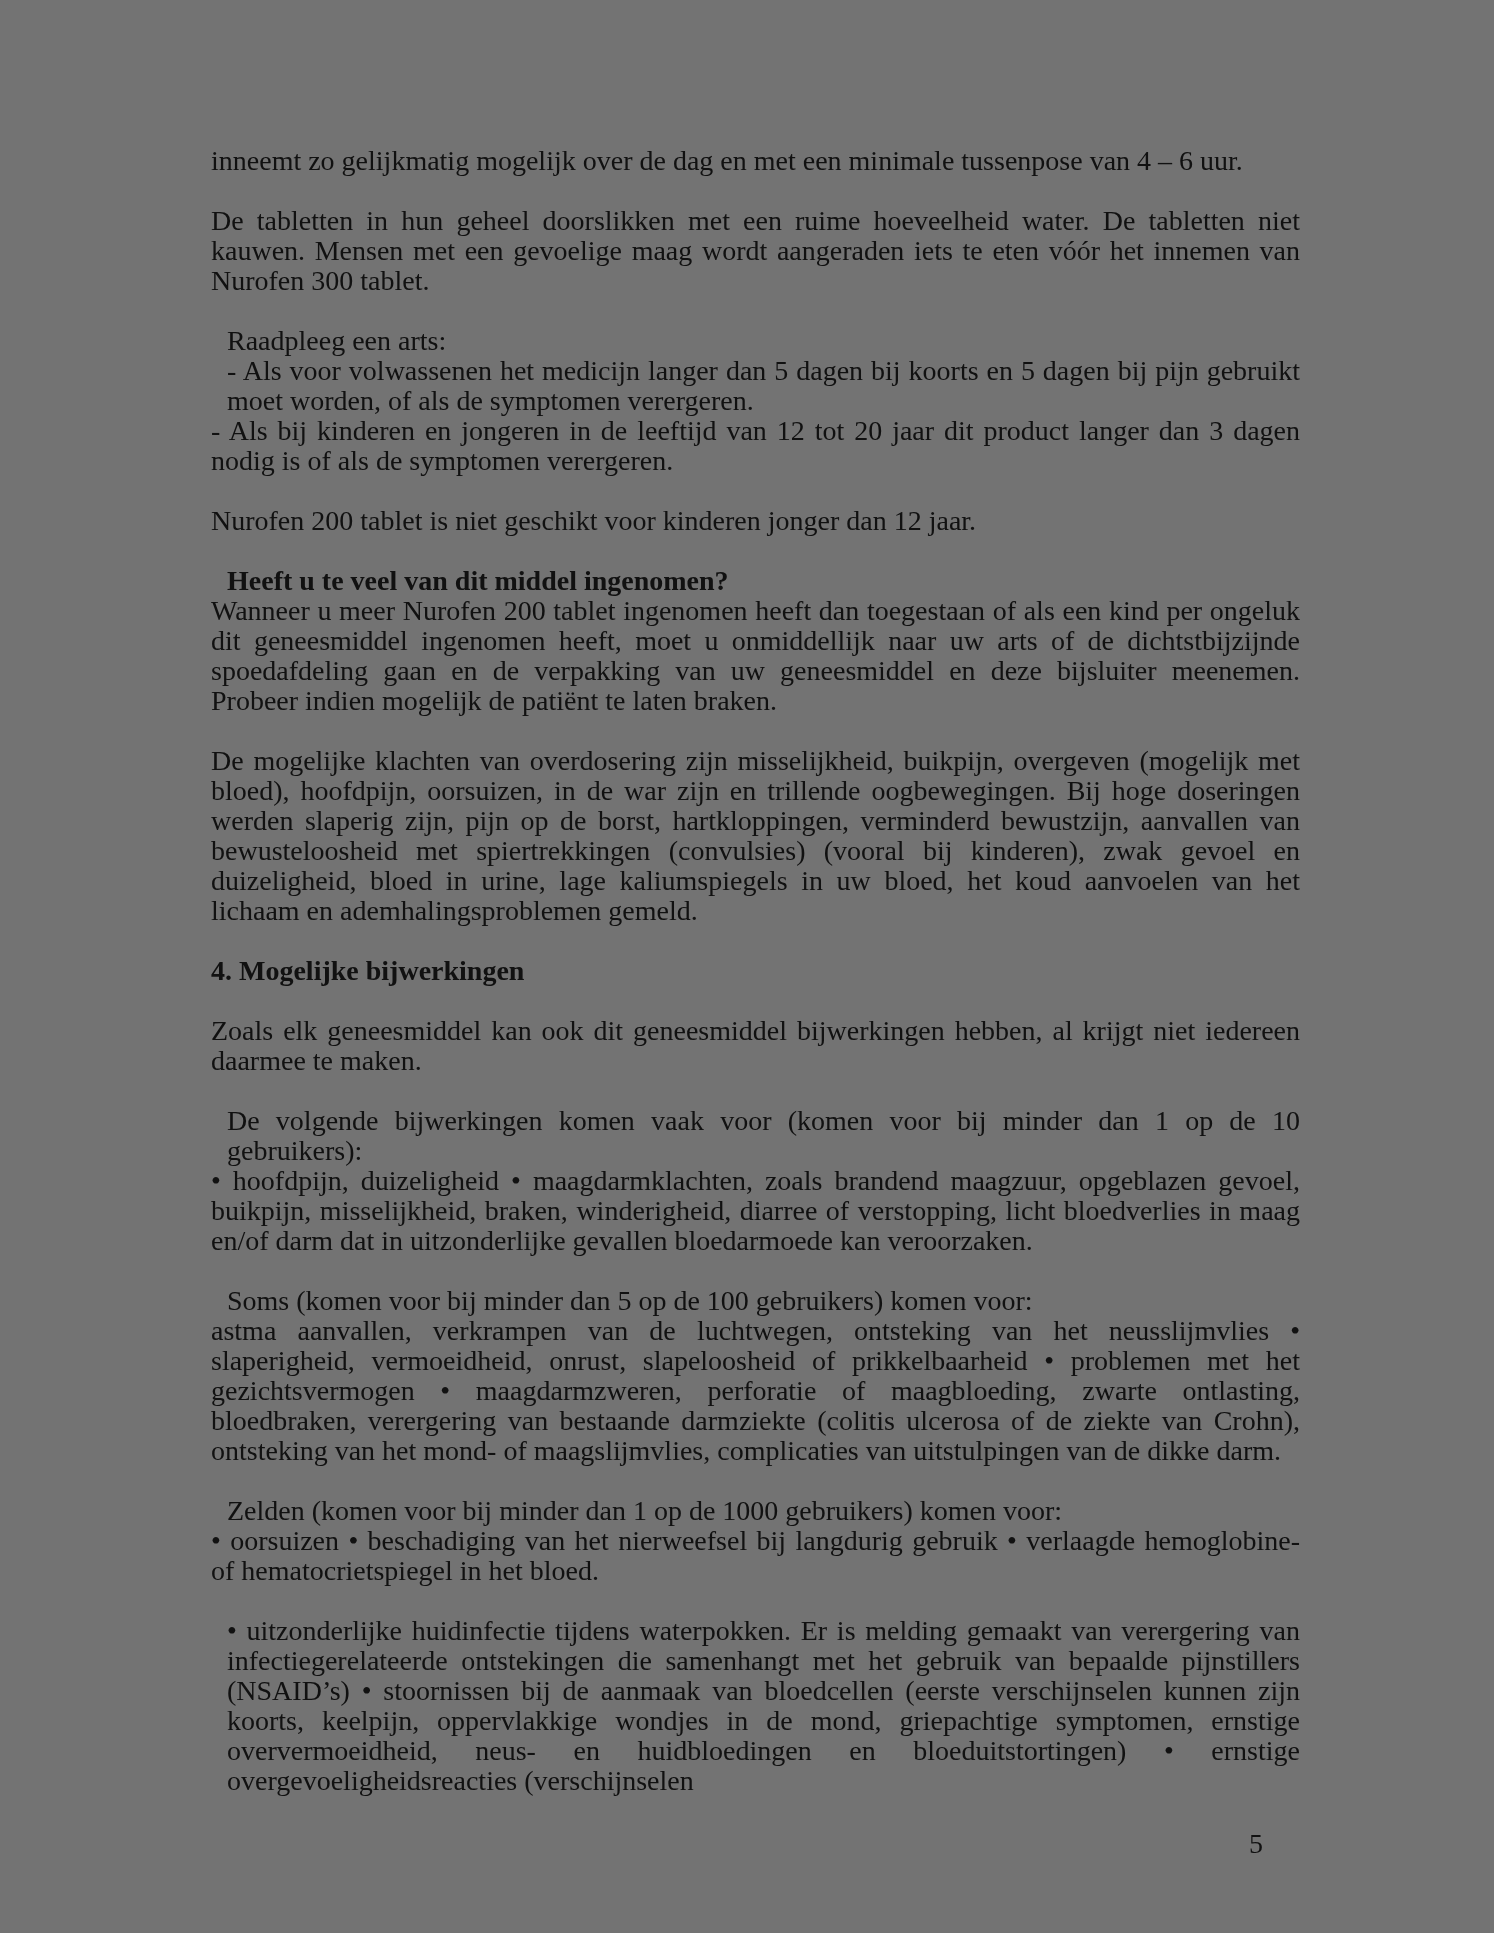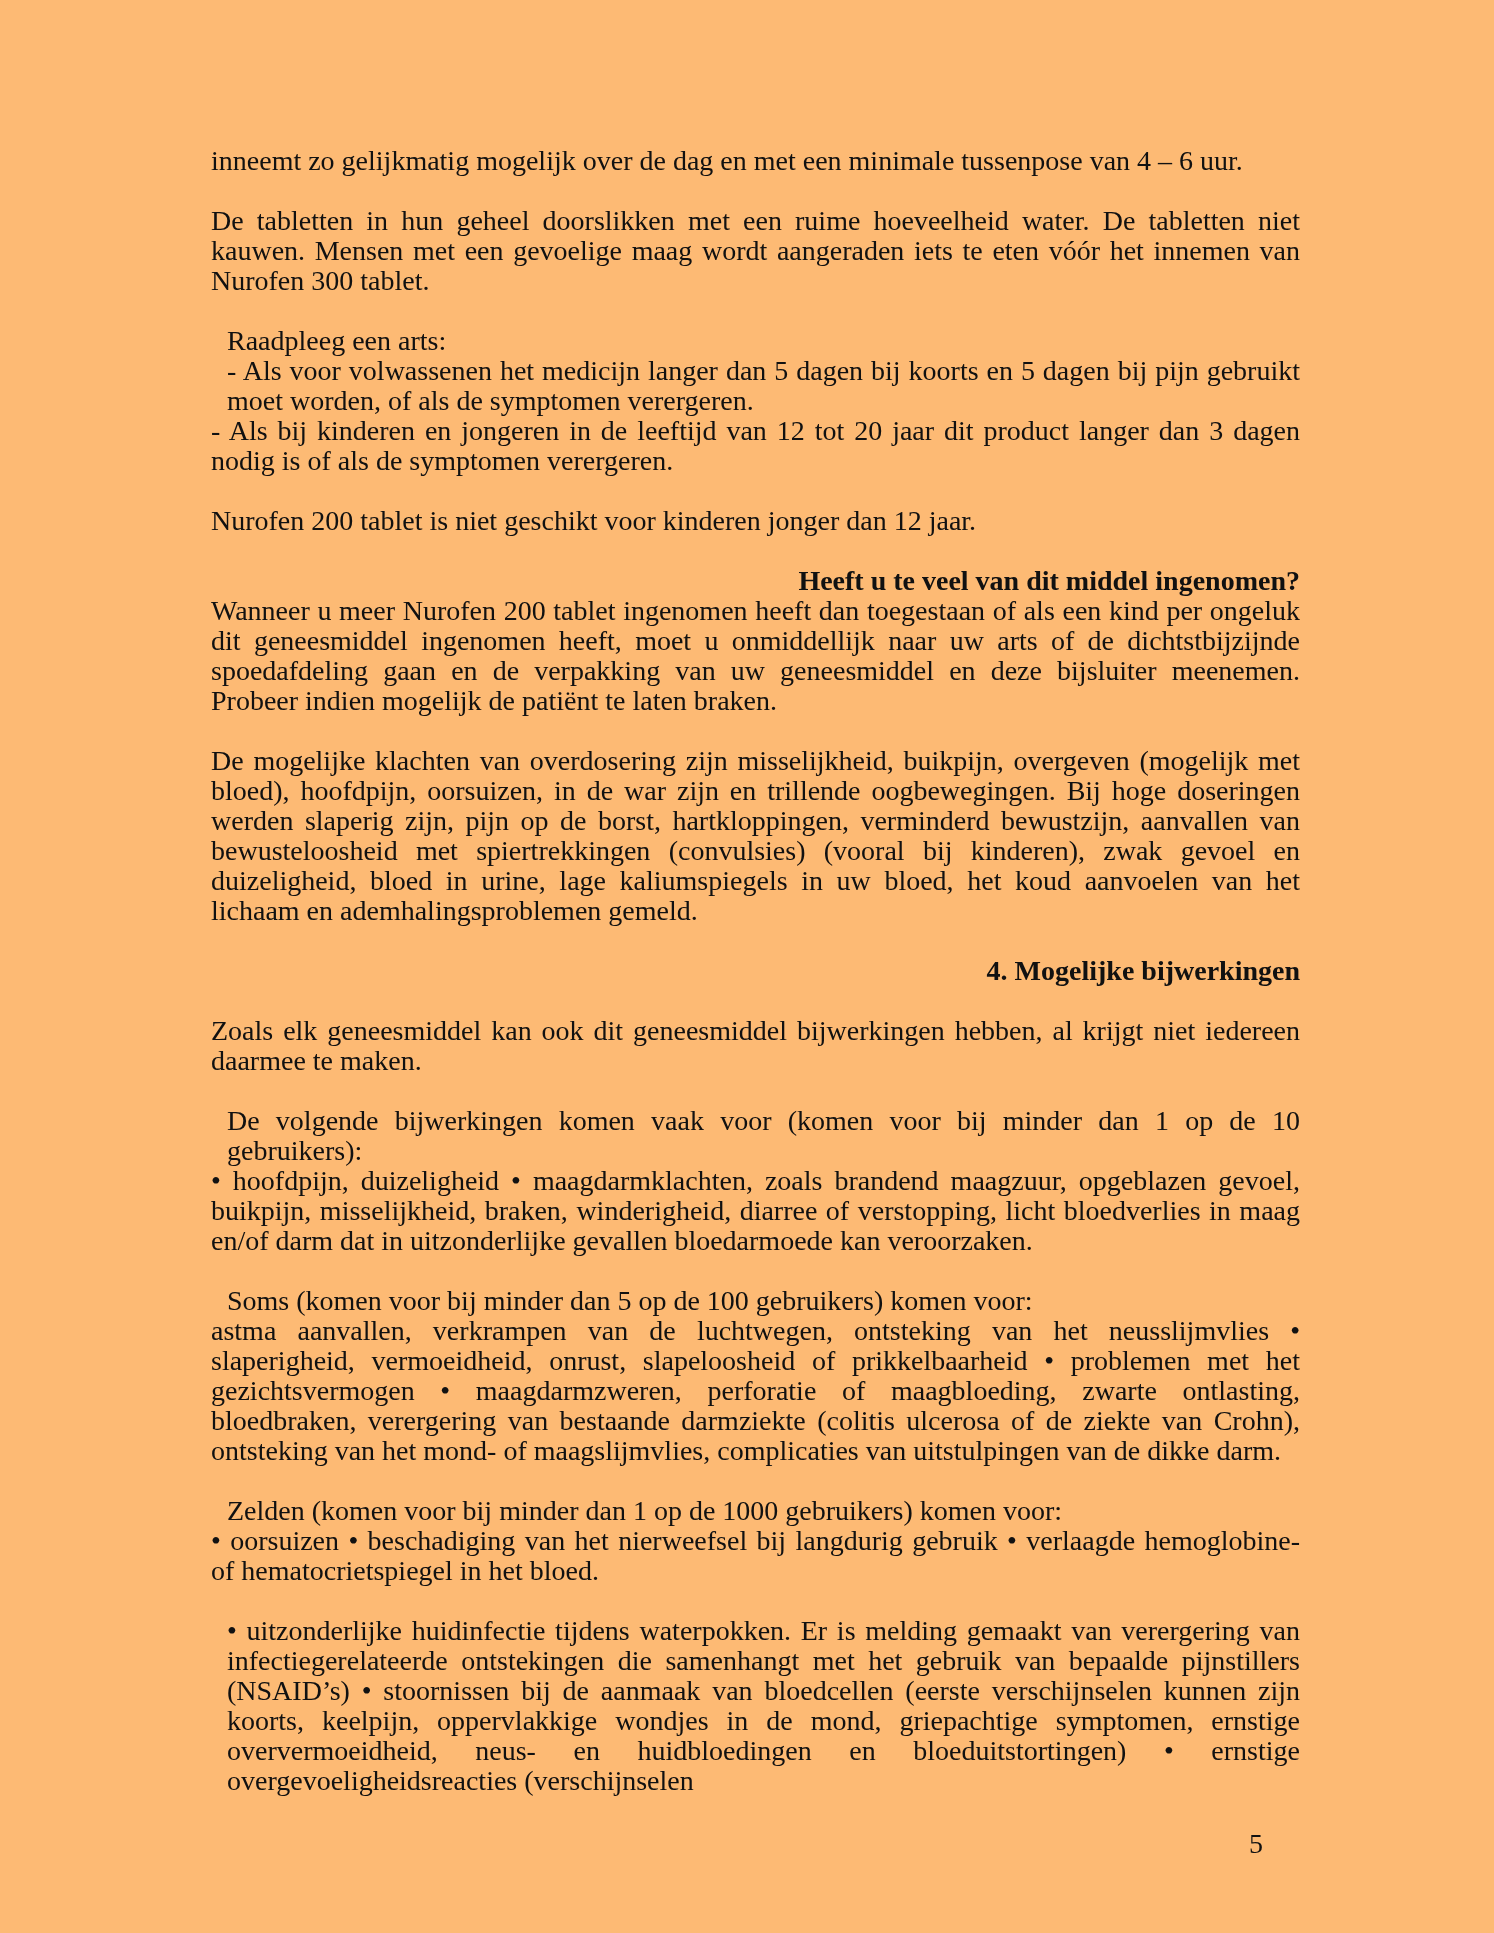--- a/index.html
+++ b/index.html
@@ -13,21 +13,21 @@
     width: 1494px;
     height: 1933px;
     overflow: hidden;
   }
   .page {
     position: absolute;
     left: 0;
     top: 0;
     width: 1494px;
     height: 1933px;
-    background: #fdba74;
+    background: #737373;
   }
   .page-content {
     position: absolute;
     left: 211px;
     top: 146px;
     width: 1089px;
     font-family: "Liberation Serif", "DejaVu Serif", serif;
     font-size: 28px;
     line-height: 30px;
     color: #111111;
@@ -35,21 +35,21 @@
   .page-content p {
     margin: 0 0 30px 0;
     text-align: justify;
   }
   .page-content p.tight {
     margin-bottom: 0;
     margin-left: 16px;
   }
   .page-content p.heading {
     font-weight: bold;
-    text-align: right;
+    text-align: left;
   }
   .page-footer {
     position: absolute;
     top: 1829px;
     right: 231px;
     font-family: "Liberation Serif", "DejaVu Serif", serif;
     font-size: 28px;
     line-height: 30px;
     color: #111111;
   }

